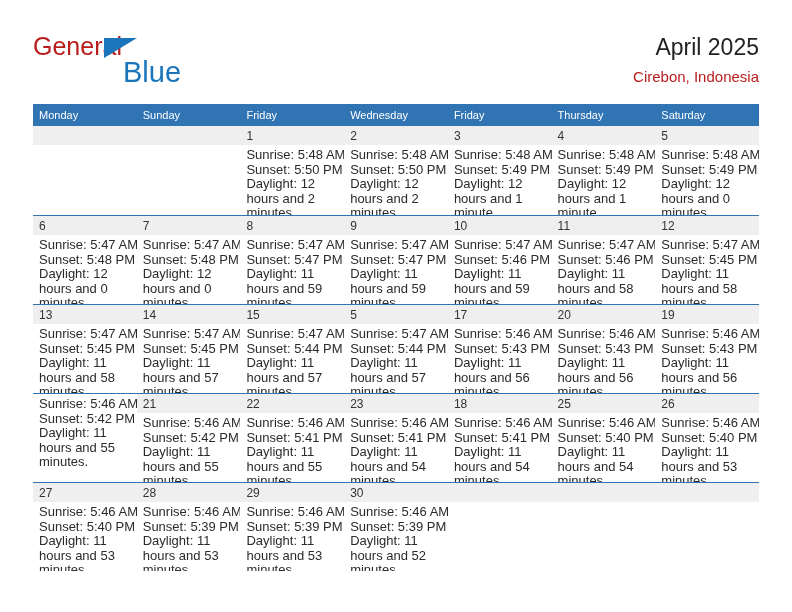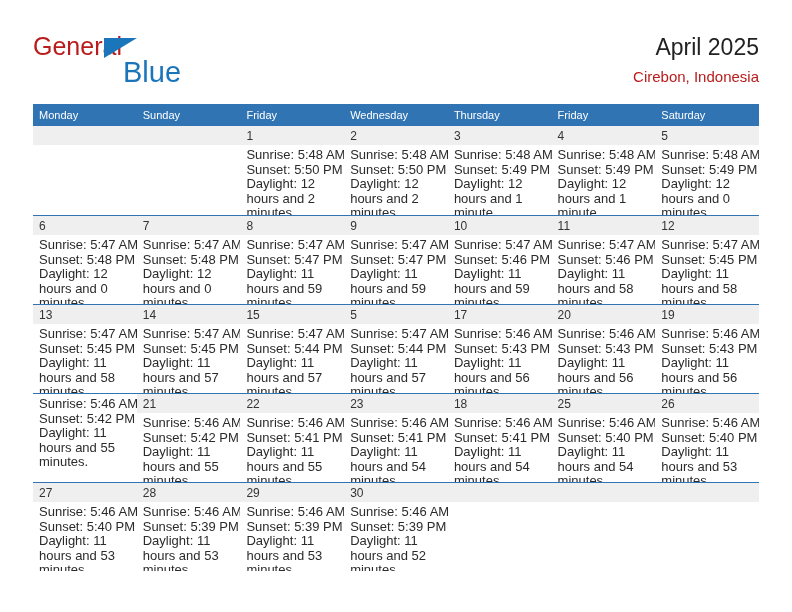--- a/index.html
+++ b/index.html
@@ -174,22 +174,22 @@
     </div>
 
   </div>
 
   <div class="calendar">
     <div class="weekday-row" id="weekday-row">
         <div class="weekday-cell">Monday</div>
         <div class="weekday-cell">Sunday</div>
         <div class="weekday-cell">Friday</div>
         <div class="weekday-cell">Wednesday</div>
+        <div class="weekday-cell">Friday</div>
         <div class="weekday-cell">Thursday</div>
-        <div class="weekday-cell">Friday</div>
         <div class="weekday-cell">Saturday</div>
       </div>
     <div id="weeks-container">
         <div class="week-row first">
           <div class="day-cell empty">
             <div class="day-number-strip"></div>
           </div>
           <div class="day-cell empty">
             <div class="day-number-strip"></div>
           </div>

